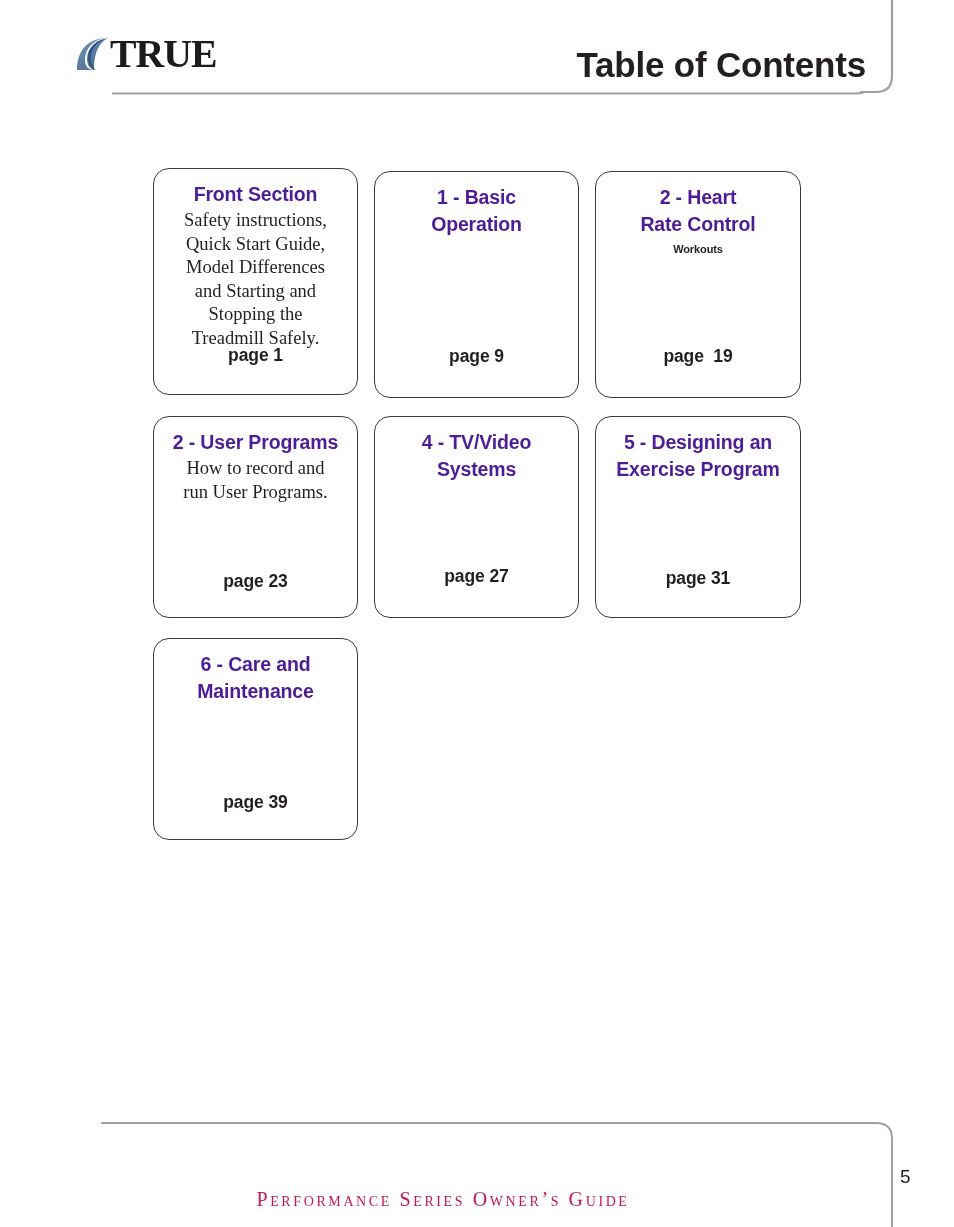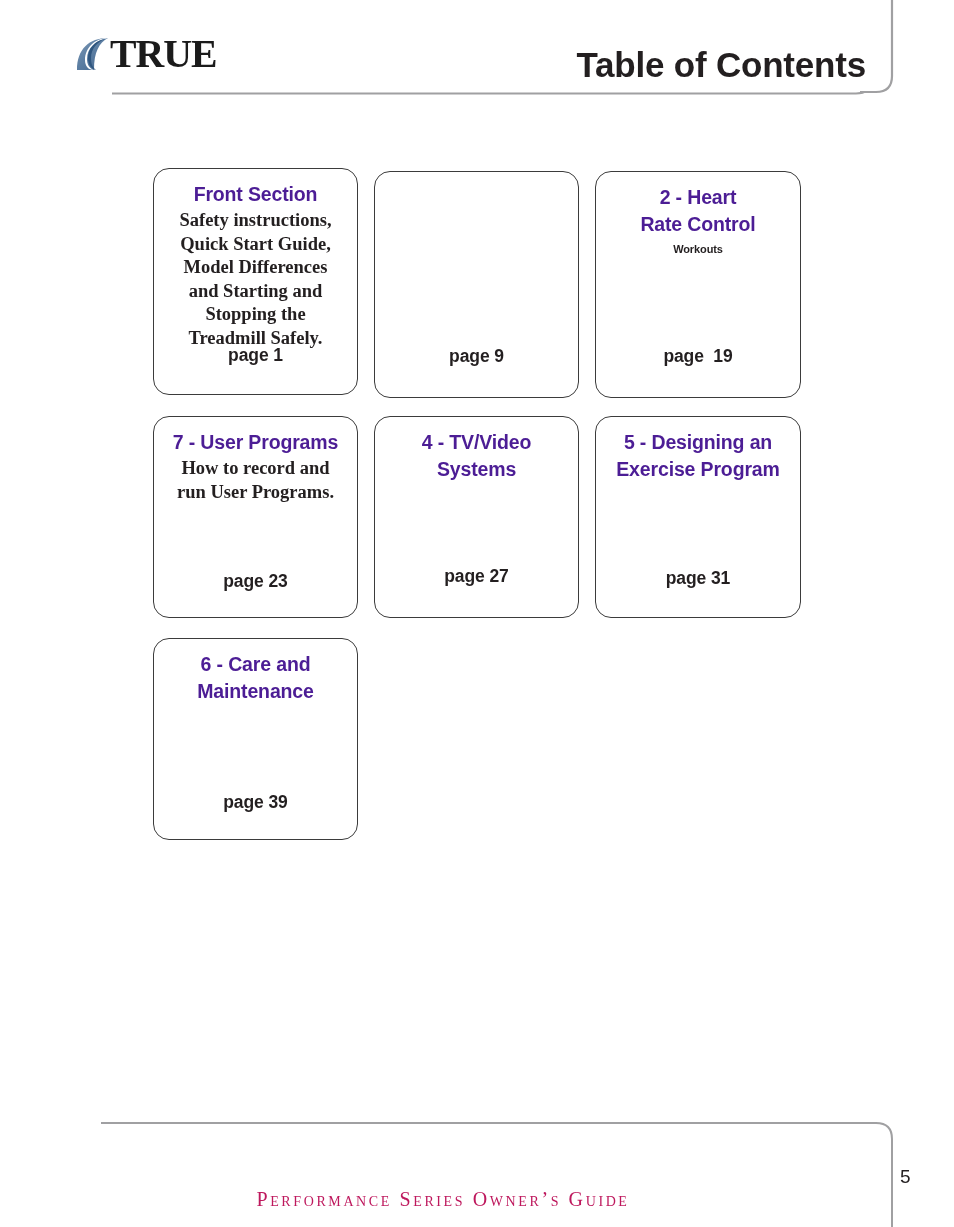--- a/index.html
+++ b/index.html
@@ -103,21 +103,21 @@
   .card-subheading {
     font-family: "Liberation Sans", sans-serif;
     font-weight: bold;
     font-size: 11px;
     line-height: 23px;
     color: #231f20;
     letter-spacing: -0.1px;
   }
   .card-body {
     font-family: "Liberation Serif", serif;
-    font-weight: bold;
+    font-weight: normal;
     font-size: 18.5px;
     line-height: 23.5px;
     color: #231f20;
     white-space: pre-line;
     margin-top: 1px;
   }
   .card-page {
     position: absolute;
     left: 0;
     width: 100%;
@@ -210,36 +210,38 @@
       <div class="card-body">Safety instructions,
 Quick Start Guide,
 Model Differences
 and Starting and
 Stopping the
 Treadmill Safely.</div>
       <div class="card-page" style="top:176px;">page 1</div>
     </div>
 
     <div class="card" style="left:221px; top:3px; width:205px; height:227px;">
+      <div class="card-heading">1 - Basic
+Operation</div>
 
       <div class="card-page" style="top:174px;">page 9</div>
     </div>
 
     <div class="card" style="left:442px; top:3px; width:206px; height:227px;">
       <div class="card-heading">2 - Heart
 Rate Control</div>
       <div class="card-subheading">Workouts</div>
 
       <div class="card-page" style="top:174px;">page  19</div>
     </div>
   </div>
 
   <div class="card-row" style="height:222px;">
     <div class="card" style="left:0px;   top:0px; width:205px; height:202px;">
-      <div class="card-heading">7 - User Programs</div>
+      <div class="card-heading">2 - User Programs</div>
 
       <div class="card-body">How to record and
 run User Programs.</div>
       <div class="card-page" style="top:154px;">page 23</div>
     </div>
 
     <div class="card" style="left:221px; top:0px; width:205px; height:202px;">
       <div class="card-heading">4 - TV/Video
 Systems</div>
 

